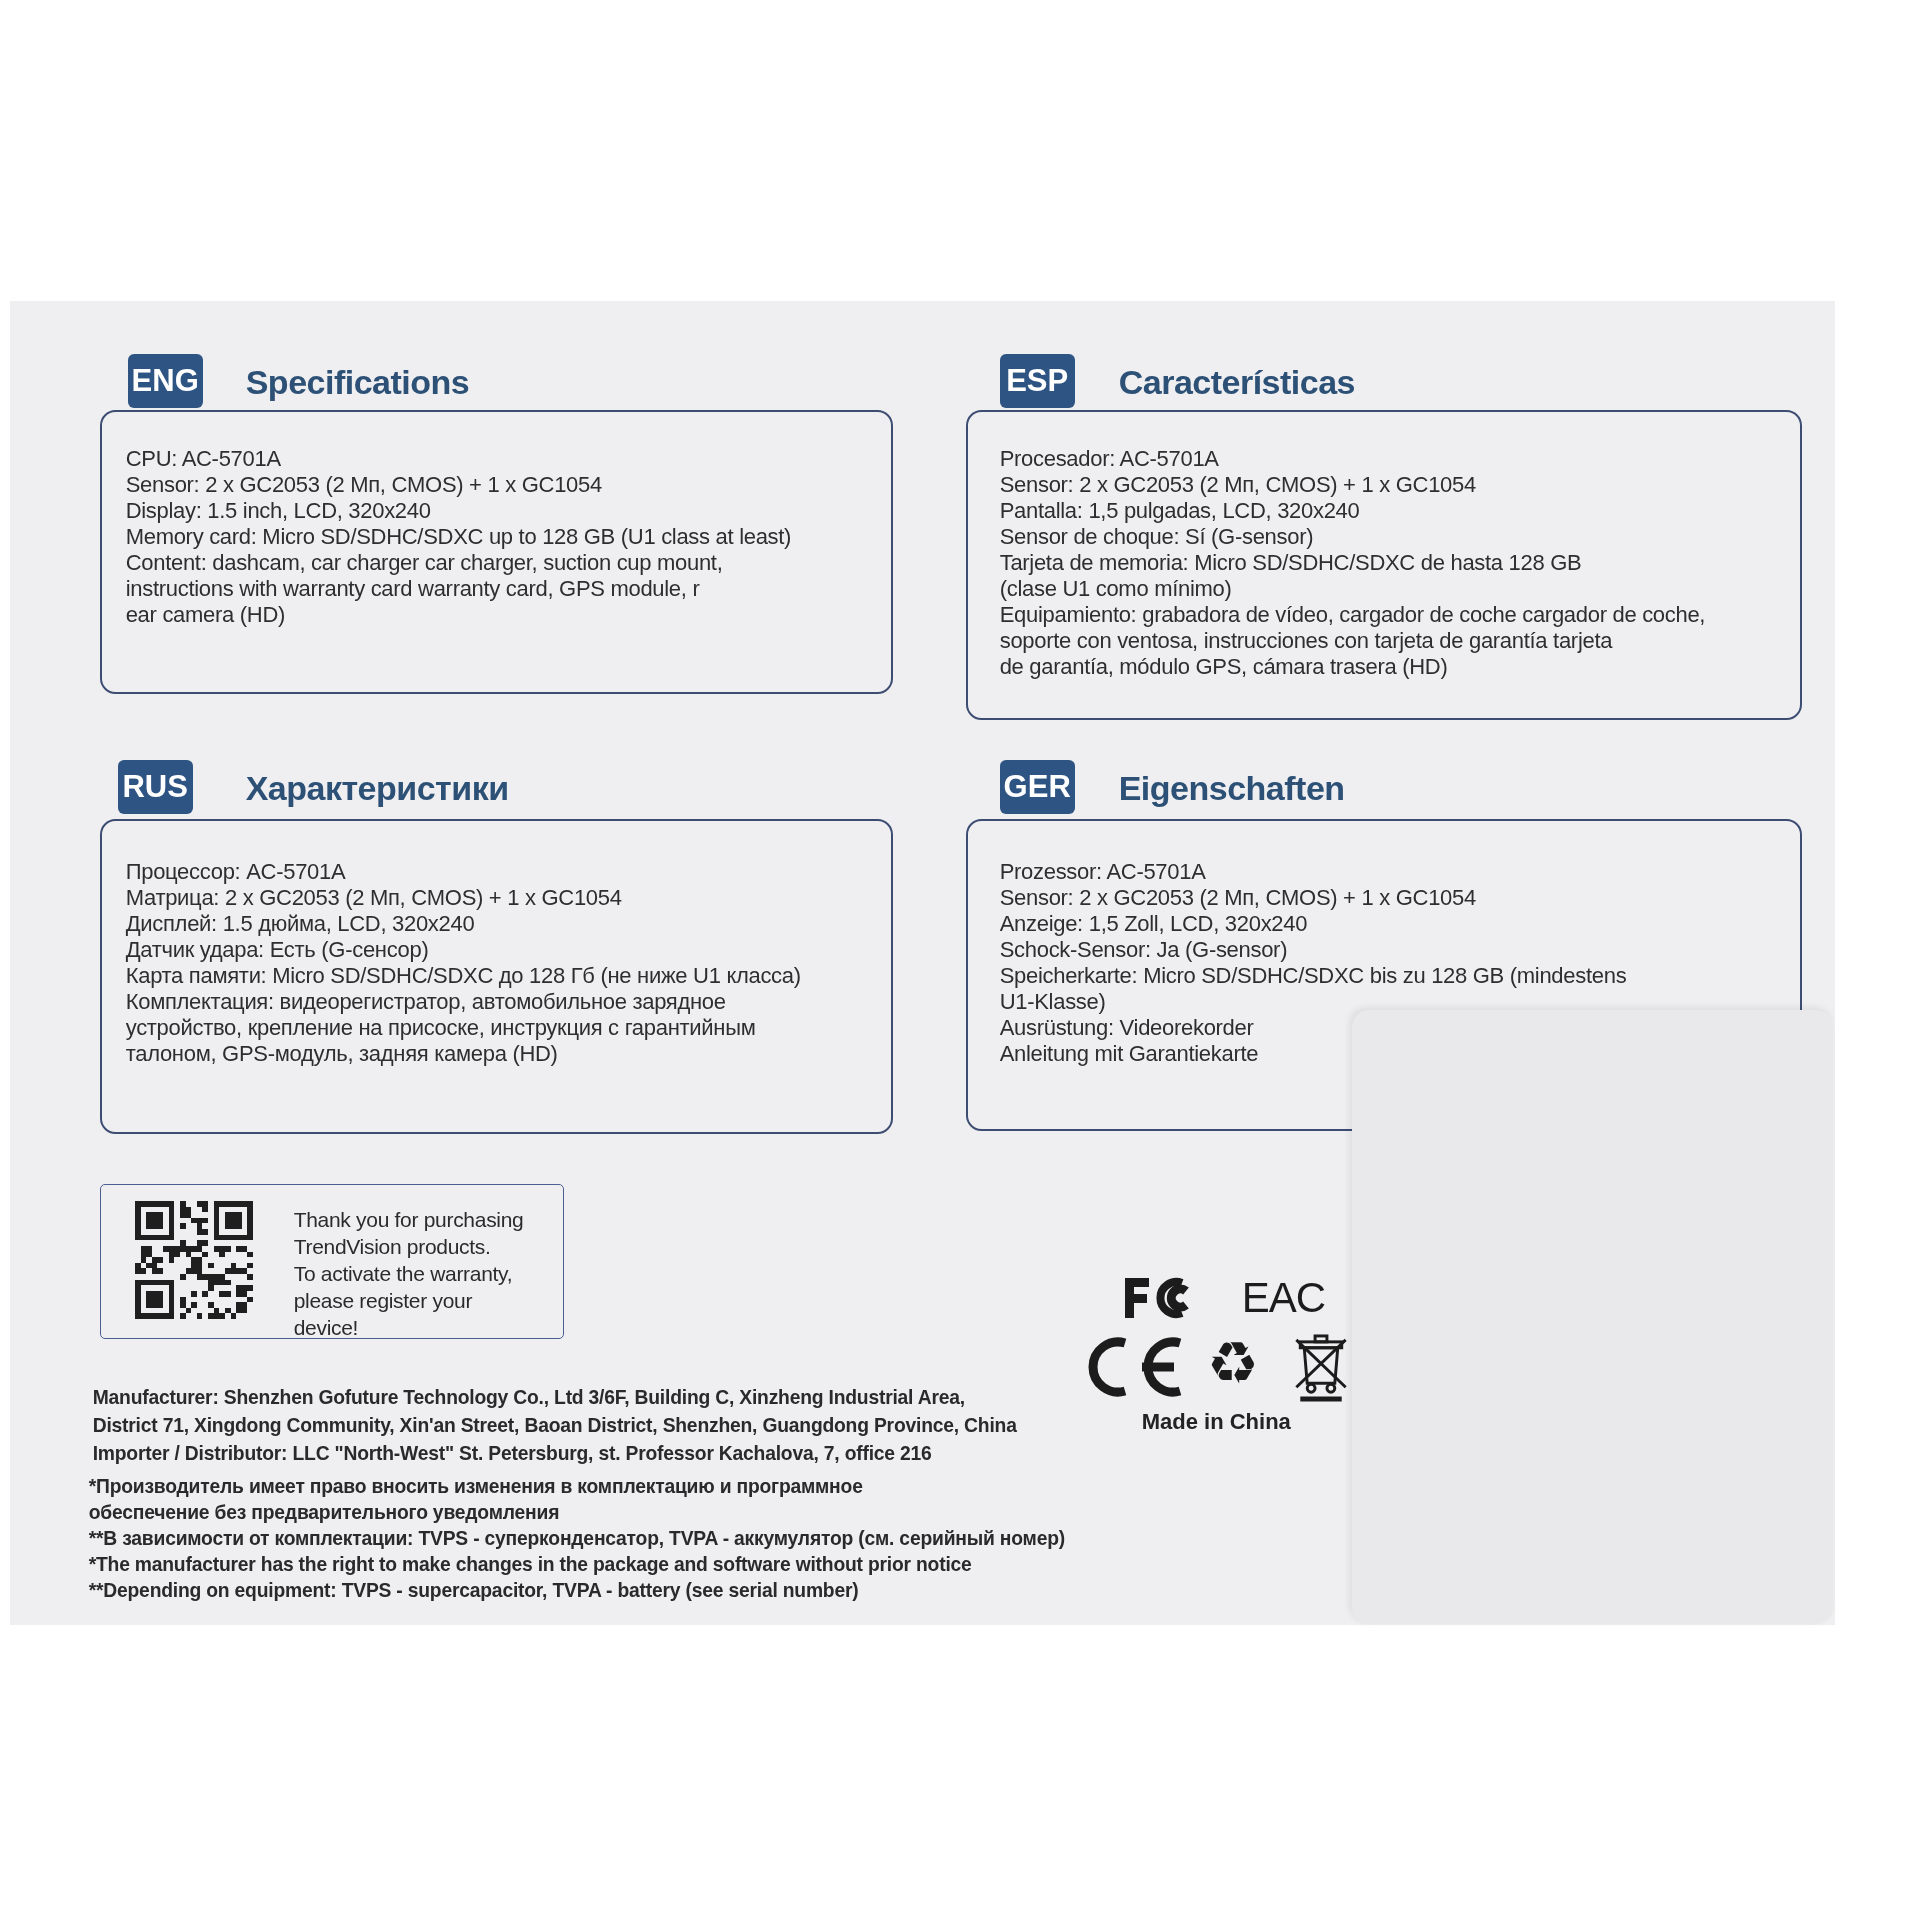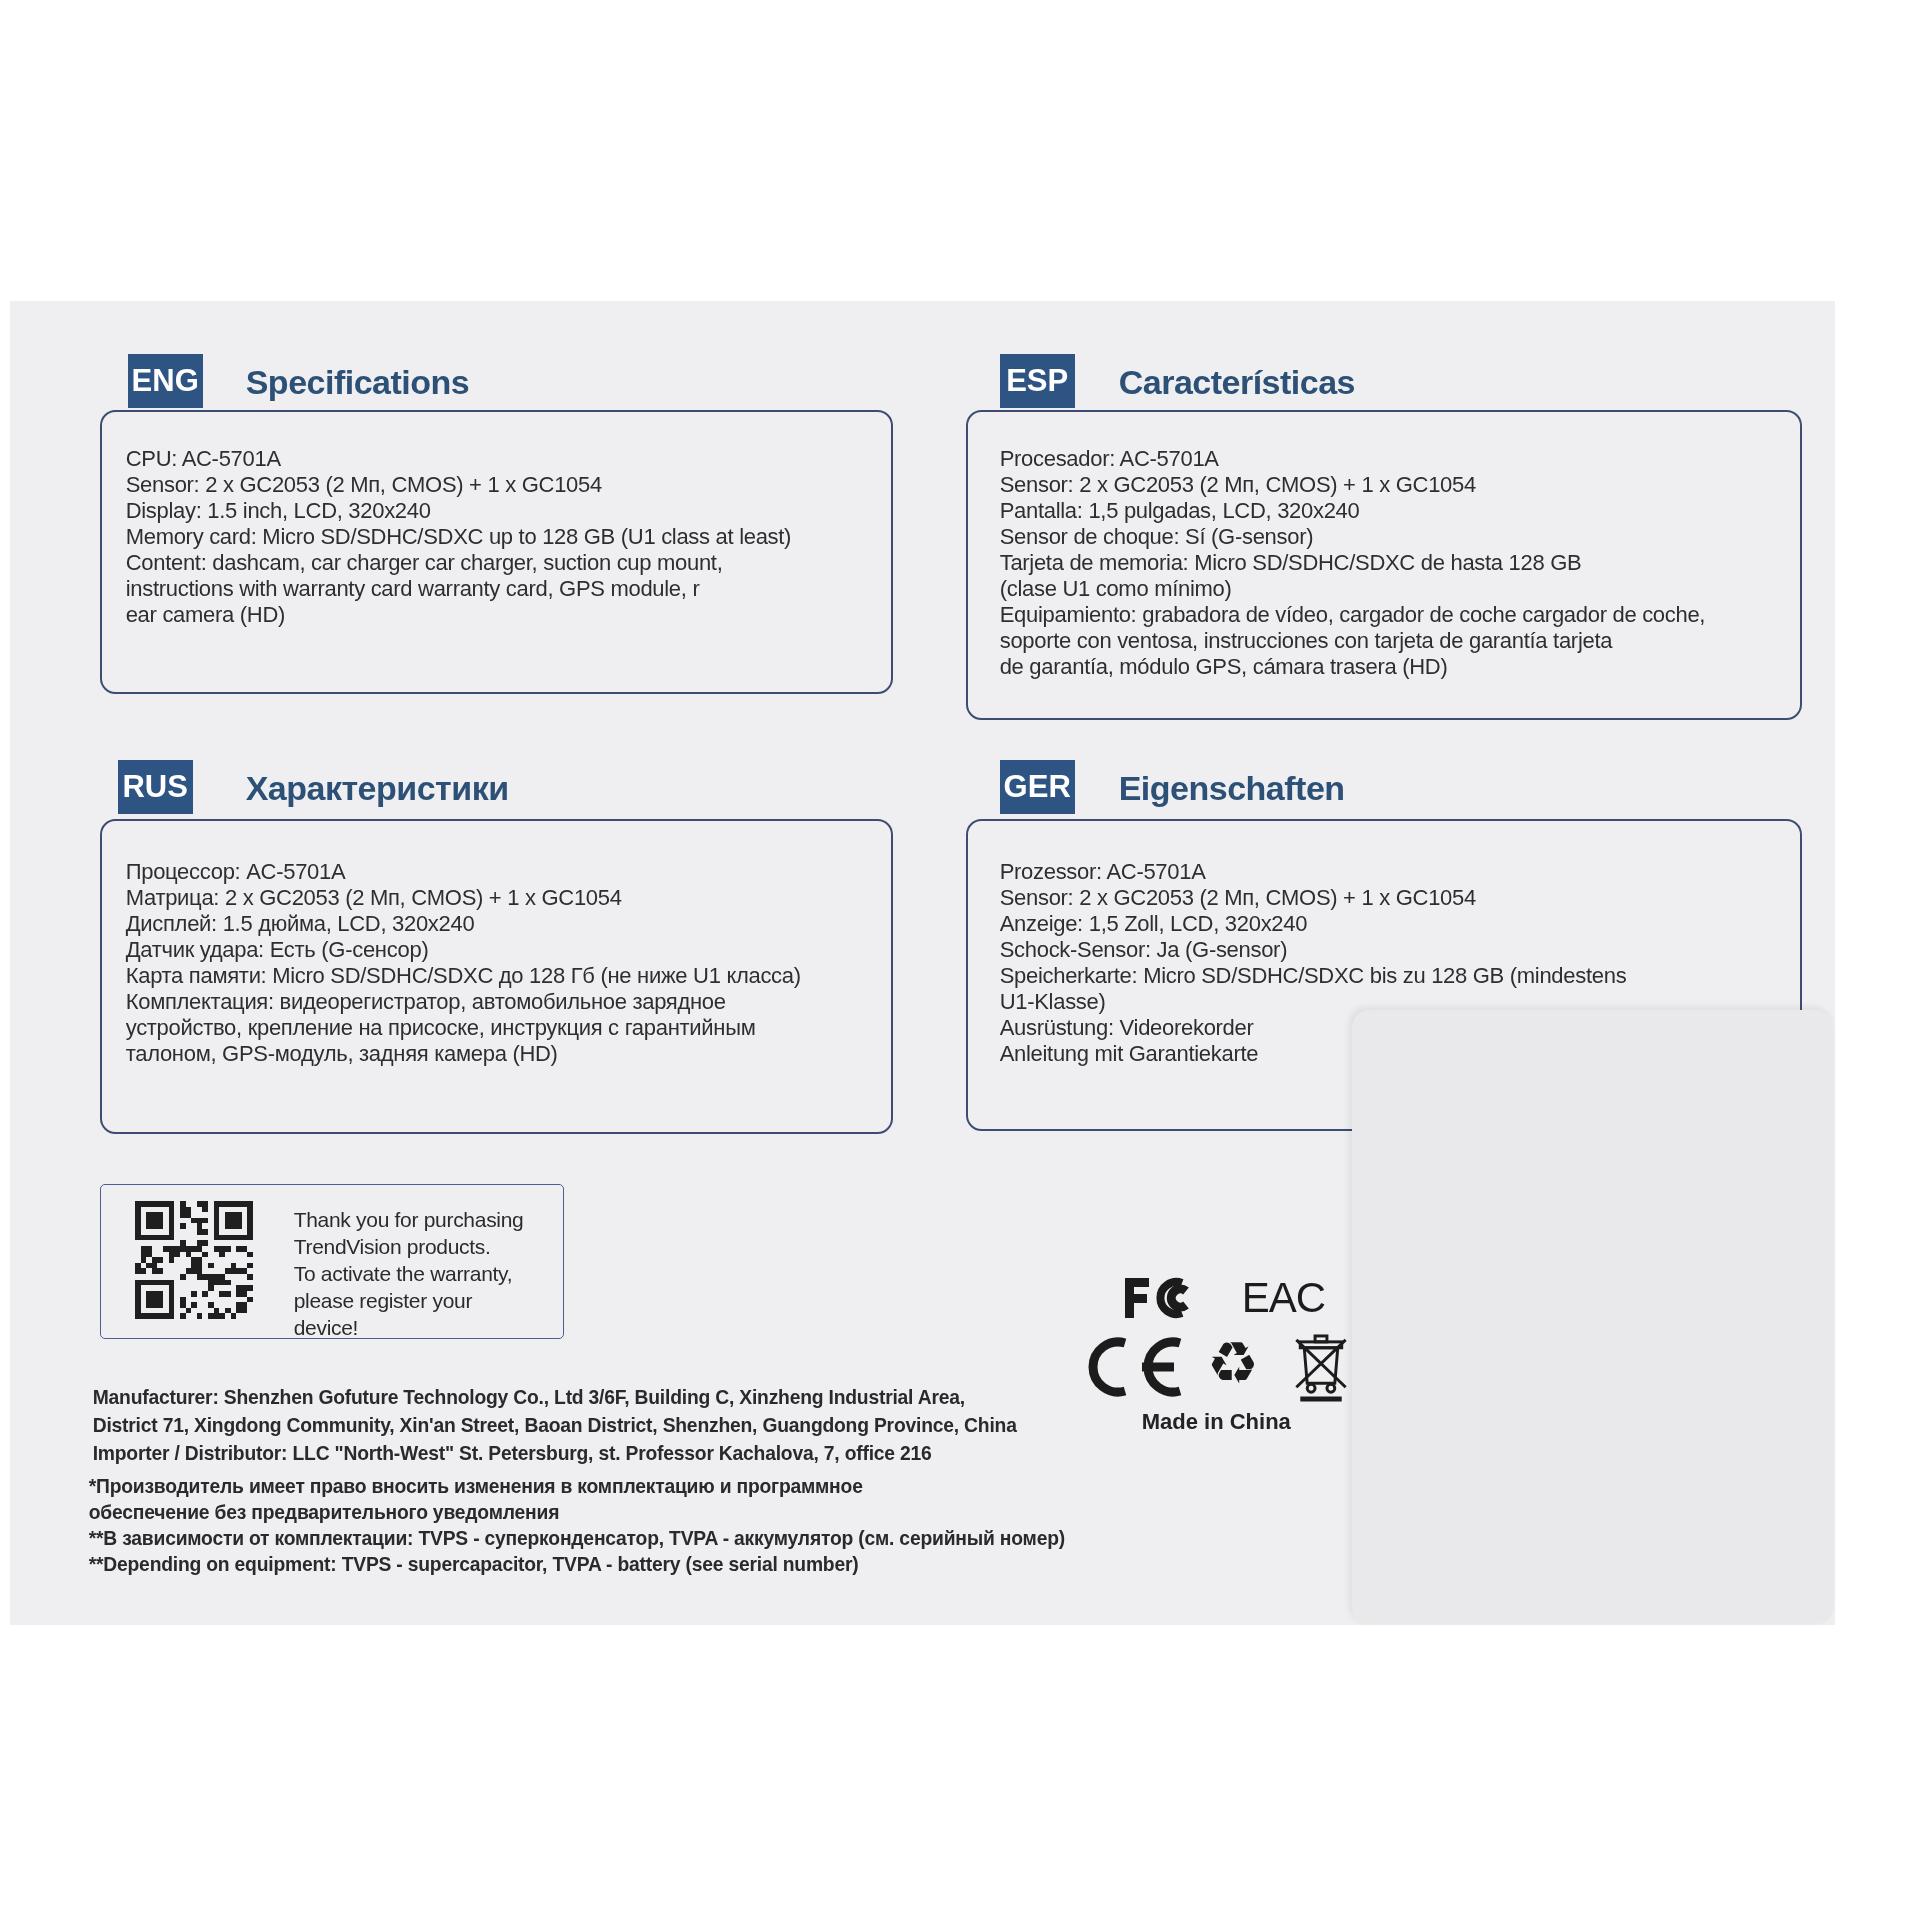--- a/index.html
+++ b/index.html
@@ -1,21 +1,21 @@
 <!DOCTYPE html>
 <html><head>
 <meta charset="utf-8">
 <style>
   html,body{margin:0;padding:0;background:#ffffff;}
   .canvas{position:relative;width:1931px;height:1931px;background:#ffffff;overflow:hidden;
           font-family:"Liberation Sans",sans-serif;}
   .box{position:absolute;left:9.7px;top:301px;width:1825px;height:1324px;background:#efeff1;}
   .spec{position:absolute;border:2.9px solid #3c4c72;border-radius:15.4px;}
   .tag{position:absolute;width:75px;height:54px;background:#2e5484;color:#ffffff;
-       font-size:31px;font-weight:700;line-height:54px;text-align:center;letter-spacing:0;}
+       font-size:31px;font-weight:700;line-height:54px;text-align:center;letter-spacing:0;border-radius:6px;}
   .title{position:absolute;height:54px;line-height:52px;font-size:34px;font-weight:700;
          color:#2d5176;letter-spacing:-0.5px;white-space:nowrap;margin-left:26px;}
   .lines{position:absolute;font-size:22px;line-height:26px;color:#2e2e30;
          letter-spacing:-0.3px;white-space:nowrap;}
   .qrbox{position:absolute;left:90px;top:883px;width:462px;height:153px;
          border:1.9px solid #4c5f93;border-radius:5px;}
   .qr{position:absolute;left:34px;top:16.4px;width:118px;height:118px;}
   .qrtext{position:absolute;left:193px;top:21px;font-size:21px;line-height:27px;color:#2b2b2d;
           letter-spacing:-0.3px;white-space:nowrap;}
   .mfr{position:absolute;left:83px;top:1083px;font-size:19.3px;line-height:28px;font-weight:700;
@@ -222,20 +222,21 @@
     <div class="mfr">
       <div>Manufacturer: Shenzhen Gofuture Technology Co., Ltd 3/6F,  Building C, Xinzheng Industrial Area,</div>
       <div>District 71, Xingdong Community, Xin'an Street, Baoan District, Shenzhen, Guangdong Province, China</div>
       <div>Importer / Distributor: LLC "North-West" St. Petersburg, st. Professor Kachalova, 7, office 216</div>
     </div>
 
     <div class="foot">
       <div>*Производитель имеет право вносить изменения в комплектацию и программное</div>
       <div>обеспечение без предварительного уведомления</div>
       <div>**В зависимости от комплектации: TVPS - суперконденсатор, TVPA - аккумулятор (см. серийный номер)</div>
+      <div>*The manufacturer has the right to make changes in the package and software without prior notice</div>
       <div>**Depending on equipment: TVPS - supercapacitor, TVPA - battery (see serial number)</div>
     </div>
 
     <div class="cert" style="left:1110px;top:973px">
       <svg viewBox="0 0 100 48" width="100" height="48" fill="none" stroke="#1c1c1c">
         <path d="M5,4 h24 v9 h-15 v7 h13 v9 h-13 v15 h-9 z" fill="#1c1c1c" stroke="none"></path>
         <path d="M62,9 A16,16 0 1 0 62,39" stroke-width="8"></path>
         <path d="M66,17 A9,9 0 1 0 66,31" stroke-width="9"></path>
       </svg>
     </div>

